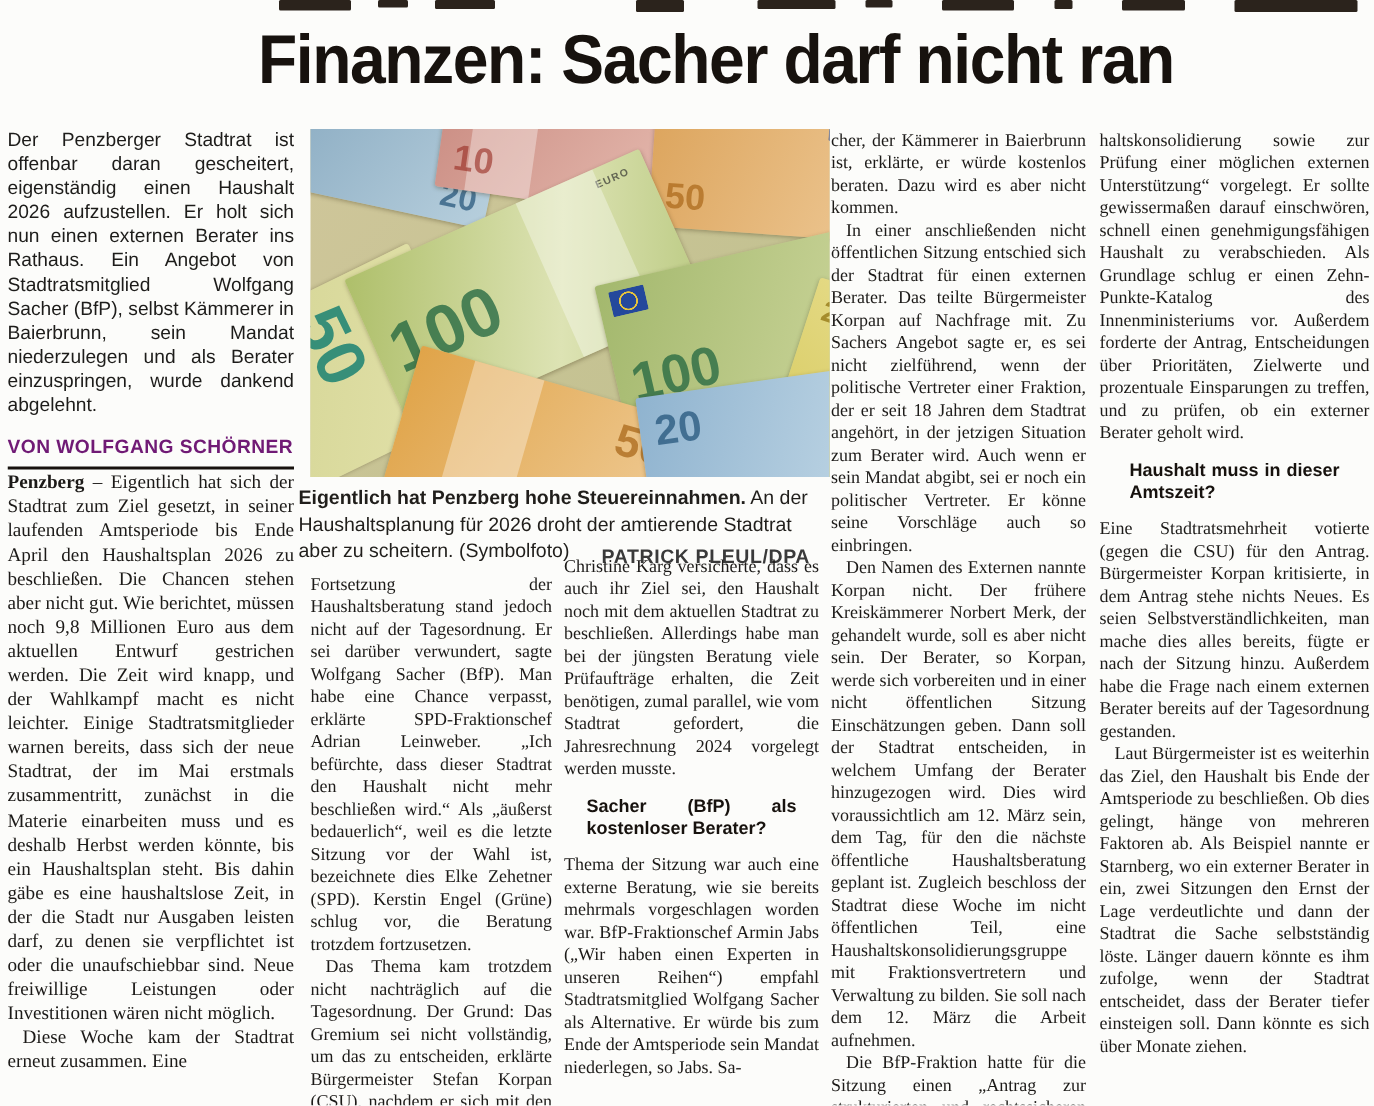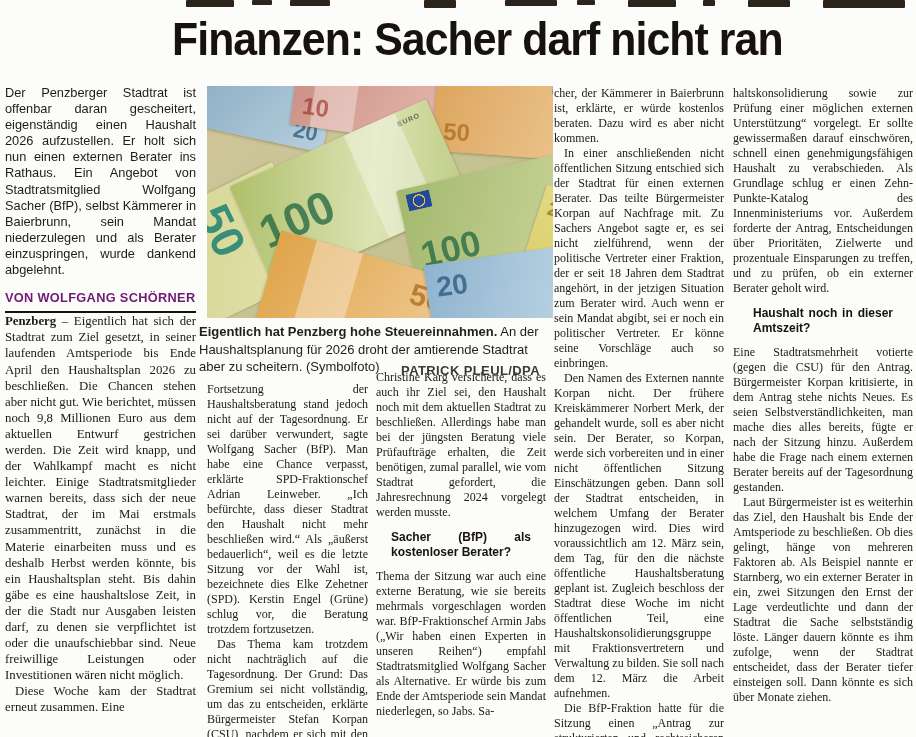--- a/index.html
+++ b/index.html
@@ -150,16 +150,16 @@
 
 <div class="col" id="col4">
   <p>cher, der Kämmerer in Baierbrunn ist, erklärte, er würde kostenlos beraten. Dazu wird es aber nicht kommen.</p>
   <p class="ind">In einer anschließenden nicht öffentlichen Sitzung entschied sich der Stadtrat für einen externen Berater. Das teilte Bürgermeister Korpan auf Nachfrage mit. Zu Sachers Angebot sagte er, es sei nicht zielführend, wenn der politische Vertreter einer Fraktion, der er seit 18 Jahren dem Stadtrat angehört, in der jetzigen Situation zum Berater wird. Auch wenn er sein Mandat abgibt, sei er noch ein politischer Vertreter. Er könne seine Vorschläge auch so einbringen.</p>
   <p class="ind">Den Namen des Externen nannte Korpan nicht. Der frühere Kreiskämmerer Norbert Merk, der gehandelt wurde, soll es aber nicht sein. Der Berater, so Korpan, werde sich vorbereiten und in einer nicht öffentlichen Sitzung Einschätzungen geben. Dann soll der Stadtrat entscheiden, in welchem Umfang der Berater hinzugezogen wird. Dies wird voraussichtlich am 12. März sein, dem Tag, für den die nächste öffentliche Haushaltsberatung geplant ist. Zugleich beschloss der Stadtrat diese Woche im nicht öffentlichen Teil, eine Haushaltskonsolidierungsgruppe mit Fraktionsvertretern und Verwaltung zu bilden. Sie soll nach dem 12. März die Arbeit aufnehmen.</p>
   <p class="ind">Die BfP-Fraktion hatte für die Sitzung einen „Antrag zur strukturierten und rechtssicheren Durchführung der Haus-</p>
 </div>
 
 <div class="col" id="col5">
   <p>haltskonsolidierung sowie zur Prüfung einer möglichen externen Unterstützung“ vorgelegt. Er sollte gewissermaßen darauf einschwören, schnell einen genehmigungsfähigen Haushalt zu verabschieden. Als Grundlage schlug er einen Zehn-Punkte-Katalog des Innenministeriums vor. Außerdem forderte der Antrag, Entscheidungen über Prioritäten, Zielwerte und prozentuale Einsparungen zu treffen, und zu prüfen, ob ein externer Berater geholt wird.</p>
-  <p class="subhead">Haushalt noch in dieser Amtszeit?</p>
+  <p class="subhead">Haushalt muss in dieser Amtszeit?</p>
   <p>Eine Stadtratsmehrheit votierte (gegen die CSU) für den Antrag. Bürgermeister Korpan kritisierte, in dem Antrag stehe nichts Neues. Es seien Selbstverständlichkeiten, man mache dies alles bereits, fügte er nach der Sitzung hinzu. Außerdem habe die Frage nach einem externen Berater bereits auf der Tagesordnung gestanden.</p>
   <p class="ind">Laut Bürgermeister ist es weiterhin das Ziel, den Haushalt bis Ende der Amtsperiode zu beschließen. Ob dies gelingt, hänge von mehreren Faktoren ab. Als Beispiel nannte er Starnberg, wo ein externer Berater in ein, zwei Sitzungen den Ernst der Lage verdeutlichte und dann der Stadtrat die Sache selbstständig löste. Länger dauern könnte es ihm zufolge, wenn der Stadtrat entscheidet, dass der Berater tiefer einsteigen soll. Dann könnte es sich über Monate ziehen.</p>
 </div>
 
 </body></html>

